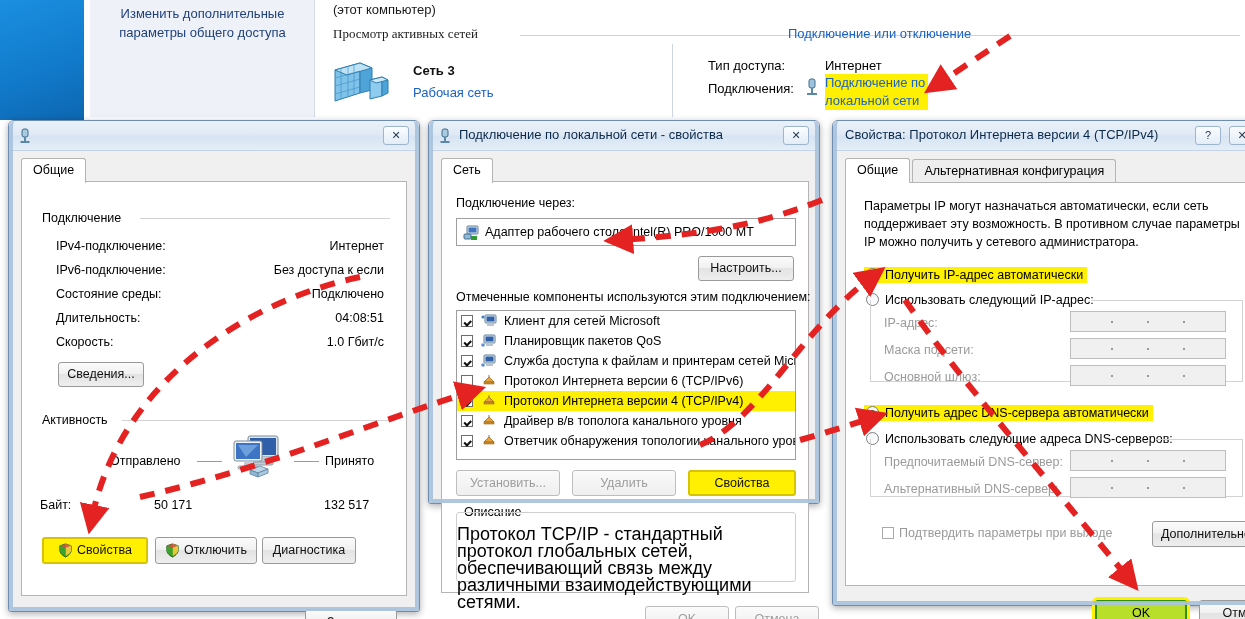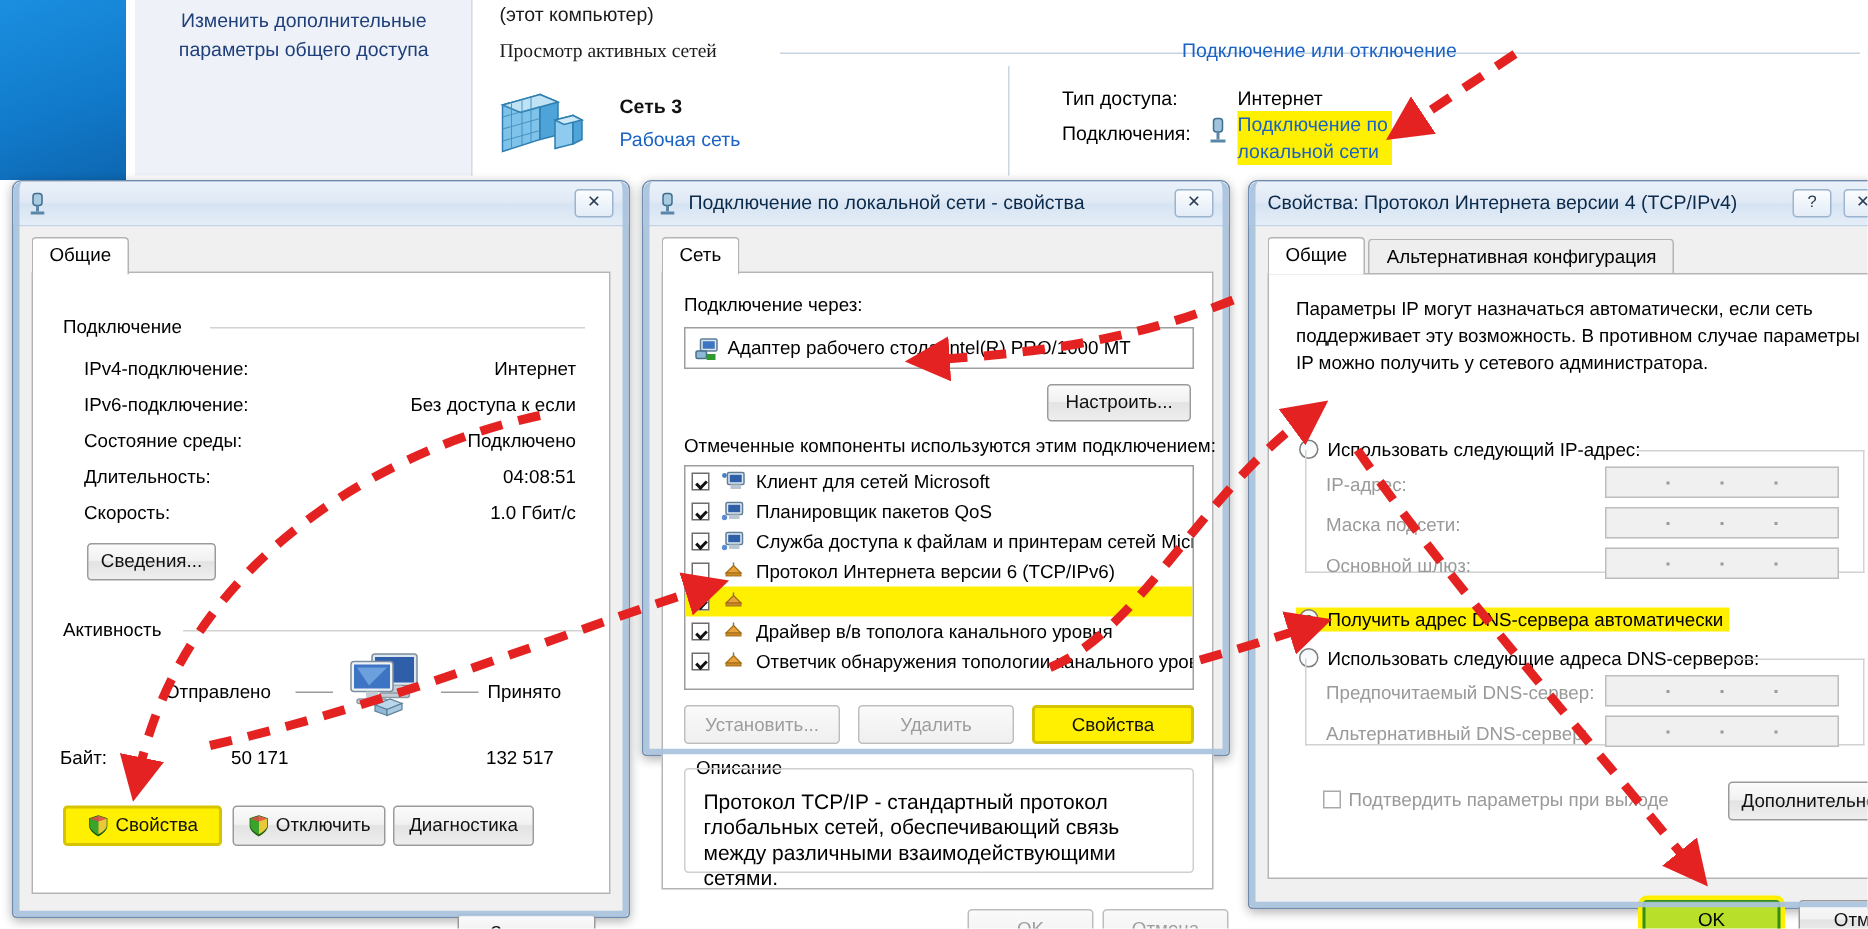--- a/index.html
+++ b/index.html
@@ -374,20 +374,21 @@
           </svg>
           <span>Протокол Интернета версии 6 (TCP/IPv6)</span>
         </div>
         <div class="citem hl">
           <span class="cbox on"></span>
           <svg class="citem-ico" viewBox="0 0 16 14">
             <path d="M8 3 L13 8 L3 8 Z" fill="#e8a33c" stroke="#a06a15" stroke-width=".8"></path>
             <rect x="3" y="8" width="10" height="2" fill="#c98a28" stroke="#a06a15" stroke-width=".6"></rect>
             <line x1="8" y1="1" x2="8" y2="3" stroke="#777" stroke-width="1"></line>
           </svg>
+          <span>Протокол Интернета версии 4 (TCP/IPv4)</span>
         </div>
         <div class="citem">
           <span class="cbox on"></span>
           <svg class="citem-ico" viewBox="0 0 16 14">
             <path d="M8 3 L13 8 L3 8 Z" fill="#e8a33c" stroke="#a06a15" stroke-width=".8"></path>
             <rect x="3" y="8" width="10" height="2" fill="#c98a28" stroke="#a06a15" stroke-width=".6"></rect>
             <line x1="8" y1="1" x2="8" y2="3" stroke="#777" stroke-width="1"></line>
           </svg>
           <span>Драйвер в/в тополога канального уровня</span>
         </div>
@@ -402,21 +403,21 @@
         </div>
       </div>
 
       <div class="btn disabled" style="left:14px; top:288px; width:104px; height:26px;">Установить...</div>
       <div class="btn disabled" style="left:130px; top:288px; width:104px; height:26px;">Удалить</div>
       <div class="btn hl" style="left:246px; top:288px; width:108px; height:26px;">Свойства</div>
 
       <div class="grp-label" style="left:18px; top:323px;">Описание</div>
       <div style="position:absolute; left:14px; top:330px; width:340px; height:70px;
                   border:1px solid #cfcfcf; border-radius:3px;">
-        <div style="position:absolute; left:12px; top:13px; right:10px; font-size:14px; line-height:17px;">Протокол TCP/IP - стандартный протокол глобальных сетей, обеспечивающий связь между различными взаимодействующими сетями.</div>
+        <div style="position:absolute; left:0; top:13px; right:10px; font-size:18px; line-height:17px;">Протокол TCP/IP - стандартный протокол глобальных сетей, обеспечивающий связь между различными взаимодействующими сетями.</div>
       </div>
     </div>
 
     <div class="btn disabled" style="left:216px; top:455px; width:84px; height:26px;">OK</div>
     <div class="btn disabled" style="left:306px; top:455px; width:84px; height:26px;">Отмена</div>
   </div>
   <div class="dlg-frame"></div>
 </div>
 
 <div class="dlg" id="dlg-tcpip" style="left:832px; top:120px; width:438px; height:486px;">
@@ -427,20 +428,23 @@
   </div>
   <div class="dlg-body">
     <div class="tabstrip">
       <span class="tab active">Общие</span>
       <span class="tab inactive">Альтернативная конфигурация</span>
     </div>
     <div class="tabpane" style="left:12px; top:31px; width:414px; height:404px;">
 
       <div style="position:absolute; left:18px; top:14px; right:16px; font-size:12.5px; line-height:18px;">Параметры IP могут назначаться автоматически, если сеть поддерживает эту возможность. В противном случае параметры IP можно получить у сетевого администратора.</div>
 
+      <div class="radio-row hl" style="left:18px; top:84px;">
+        <span class="radio on"></span><span>Получить IP-адрес автоматически</span>
+      </div>
 
       <div class="radio-row" style="left:20px; top:110px;">
         <span class="radio"></span><span>Использовать следующий IP-адрес:</span>
       </div>
       <div class="grp-line" style="left:245px; top:117px; width:152px;"></div>
       <div class="grp-line" style="left:24px; top:117px; width:1px; height:82px; background:#d2d2d2;"></div>
       <div class="grp-line" style="left:396px; top:117px; width:1px; height:82px; background:#d2d2d2;"></div>
       <div class="grp-line" style="left:24px; top:198px; width:373px;"></div>
 
       <div class="row-lbl dim" style="left:38px; top:133px;">IP-адрес:</div>

